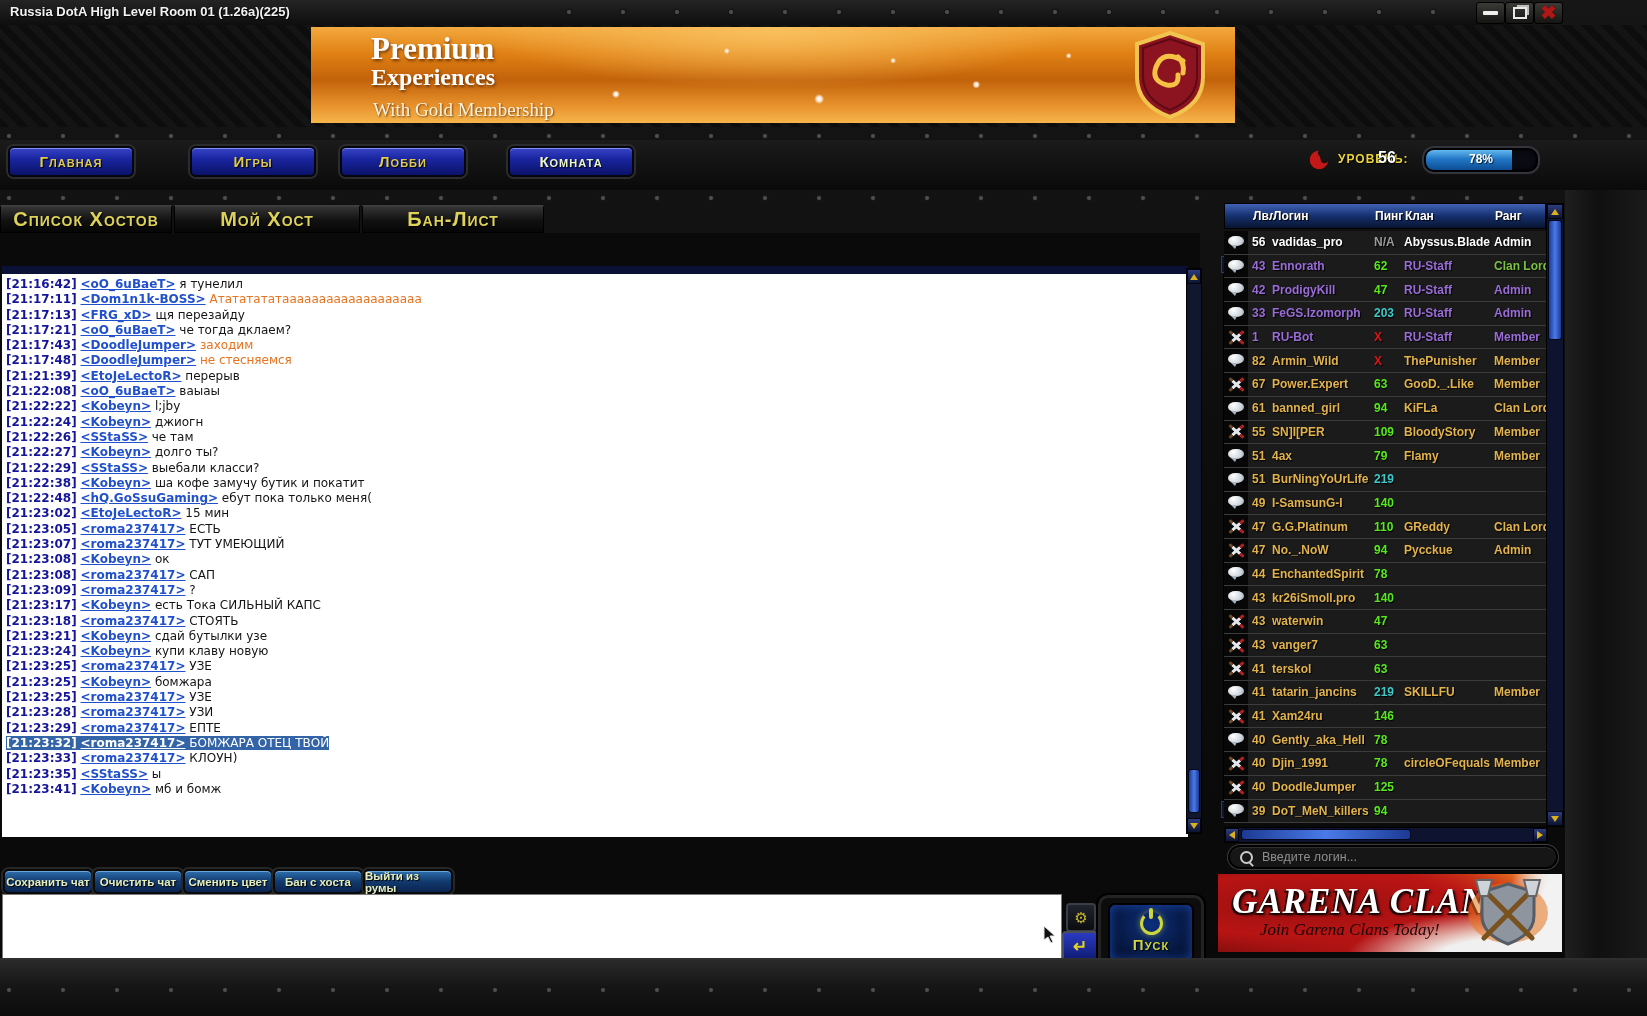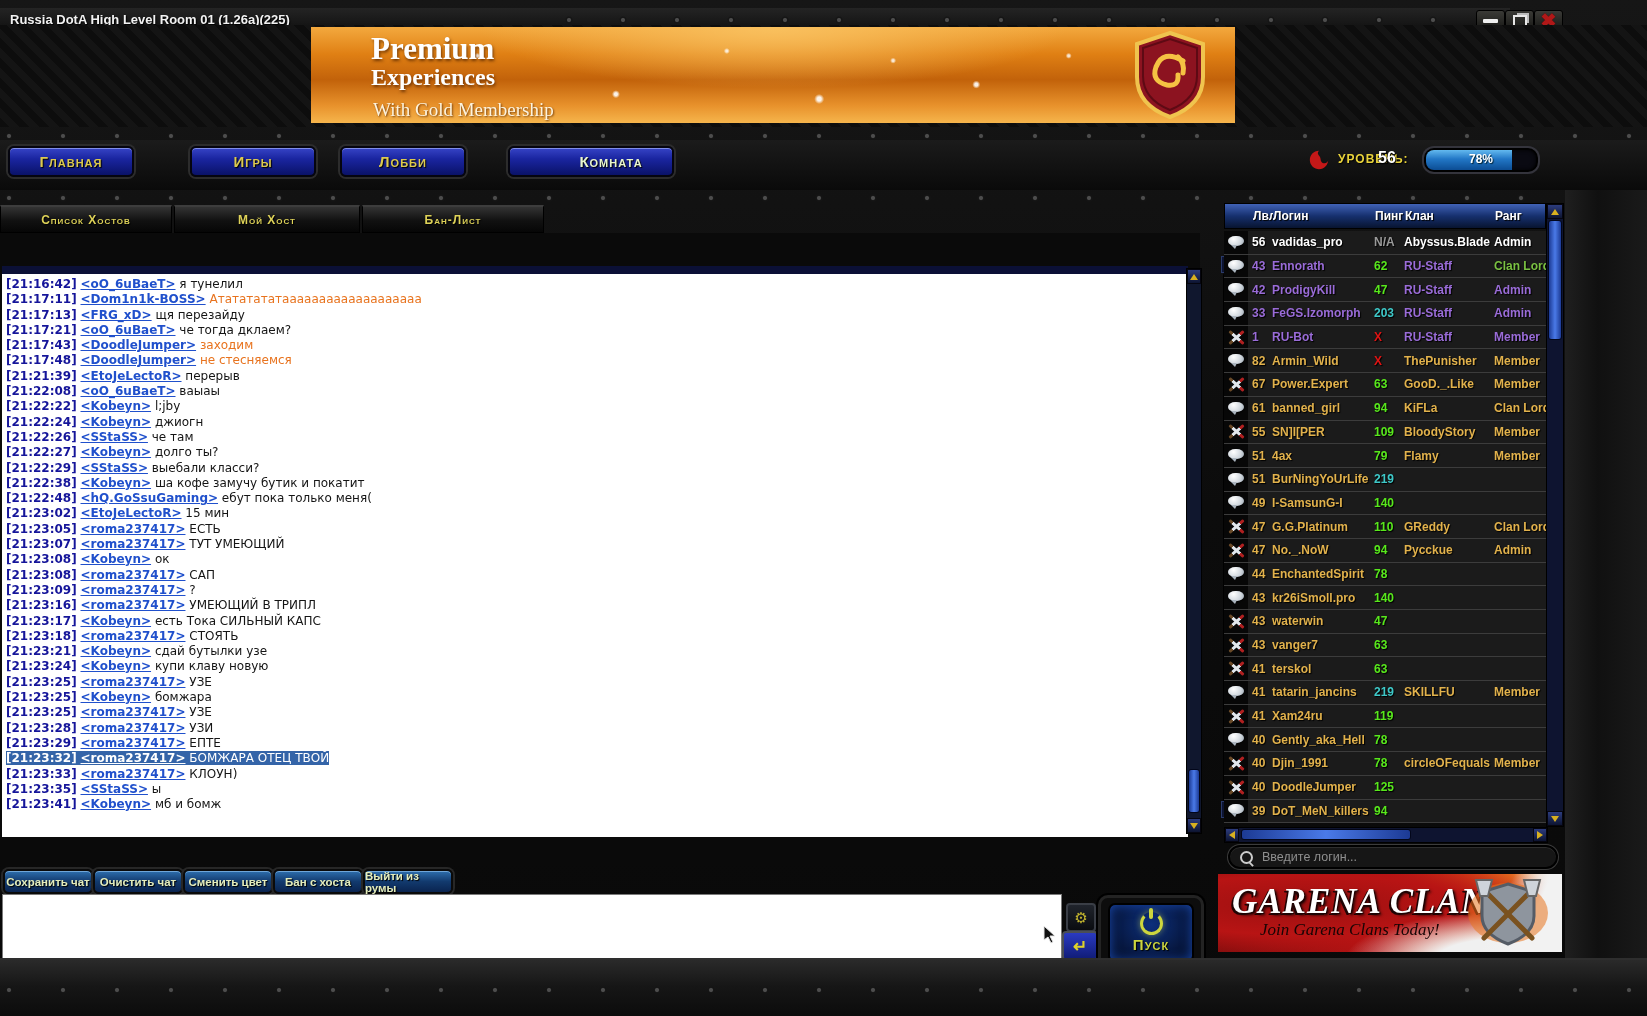--- a/index.html
+++ b/index.html
@@ -5,21 +5,21 @@
   html,body{margin:0;padding:0;background:#000;}
   .screen{position:relative;width:1647px;height:1016px;overflow:hidden;
     background:linear-gradient(180deg,#161616 0%,#0c0c0c 50%,#090909 100%);
     font-family:"Liberation Sans",sans-serif;-webkit-font-smoothing:antialiased;}
   .metal{background:linear-gradient(180deg,#2a2a2a 0%,#161616 45%,#0b0b0b 100%);}
   .rivets{background-image:radial-gradient(circle at 9px 8px,#4d4d4d 1.5px,#141414 2.6px,rgba(0,0,0,0) 4.2px);
     background-size:54px 16px;background-repeat:repeat-x;}
   .abs{position:absolute;}
 
   
-  .titlebar{left:0;top:8px;width:1510px;height:25px;background:linear-gradient(180deg,#242424,#0e0e0e);}
+  .titlebar{left:0;top:0;width:1510px;height:25px;background:linear-gradient(180deg,#242424,#0e0e0e);}
   .titlebar .rv{position:absolute;left:560px;top:4px;width:900px;height:18px;}
   .win-title{position:absolute;left:10px;top:4px;color:#f2f2f2;font-size:13px;font-weight:bold;text-shadow:1px 1px 1px #000;}
   .winbtn{position:absolute;top:2px;width:27px;height:20px;background:linear-gradient(180deg,#3a3a36,#151513);
     border:1px solid #000;border-radius:3px;display:flex;align-items:center;justify-content:center;}
   .wb-min span{display:block;width:15px;height:4px;background:#f0f0f0;border-radius:1px;}
   .wb-max span{display:block;width:10px;height:8px;border:2px solid #e8e8e8;box-shadow:3px -3px 0 -1px #bdbdbd;}
   .wb-close span{color:#b01818;font-size:19px;font-weight:bold;line-height:18px;text-shadow:0 0 1px #500;}
 
   
   .banner-strip{left:0;top:25px;width:1647px;height:102px;background:
@@ -41,36 +41,36 @@
   .ad-shield{position:absolute;right:28px;top:4px;}
 
   
   .navstrip{left:0;top:127px;width:1647px;height:20px;}
   .navbar{left:0;top:140px;width:1647px;height:50px;background:linear-gradient(180deg,#1b1b1b,#0a0a0a);}
   .nav-btn{position:absolute;top:6px;width:122px;height:27px;border-radius:6px;cursor:pointer;
     background:linear-gradient(180deg,#3644c6 0%,#1a25a0 40%,#0a1268 100%);
     border:2px solid #05050f;box-shadow:0 0 0 2px #2c2c2c,inset 0 1px 0 #7f8ce8;
     display:flex;align-items:center;justify-content:center;
     font-variant:small-caps;font-weight:bold;font-size:15px;letter-spacing:1px;color:#ddca4e;text-shadow:1px 1px 1px #000;}
-  .nav-btn.active{color:#e9f6cd;padding-left:40px;}
+  .nav-btn.active{color:#e9f6cd;}
   .lvl-flame{position:absolute;left:1308px;top:149px;}
   .lvl-label{position:absolute;left:1338px;top:152px;color:#e8d23a;font-weight:bold;font-size:12px;letter-spacing:1px;text-shadow:1px 1px 1px #000;}
   .lvl-value{position:absolute;left:1378px;top:149px;color:#fff;font-weight:bold;font-size:16px;text-shadow:1px 1px 1px #000;}
   .pbar{position:absolute;left:1424px;top:148px;width:110px;height:20px;border-radius:10px;background:#0a0a12;
     border:2px solid #000;box-shadow:0 0 0 2px #34343c,inset 0 0 4px #000;overflow:hidden;}
   .pbar-fill{position:absolute;left:0;top:0;height:100%;background:linear-gradient(180deg,#63b9ef 0%,#2277c6 45%,#0c4d94 100%);}
   .pbar-txt{position:absolute;left:0;top:2px;width:100%;text-align:center;color:#fff;font-weight:bold;font-size:12px;text-shadow:1px 1px 1px #023;}
 
   
   .tabstrip{left:0;top:190px;width:1647px;height:16px;}
   .tab{position:absolute;top:205px;height:28px;cursor:pointer;
     background:linear-gradient(180deg,#333333 0%,#111 55%,#060606 100%);
     border:1px solid #000;border-top:2px solid #3d3d3d;box-sizing:border-box;
     display:flex;align-items:center;justify-content:center;
-    font-variant:small-caps;font-weight:bold;font-size:12px;letter-spacing:1px;color:#ded258;text-shadow:1px 1px 1px #000;}
+    font-variant:small-caps;font-weight:bold;font-size:20px;letter-spacing:1px;color:#ded258;text-shadow:1px 1px 1px #000;}
 
   
   .chat-frame{left:0;top:233px;width:1200px;height:632px;background:#0a0a0a;}
   .chat-box{position:absolute;left:2px;top:33px;width:1182px;height:560px;background:#fff;
     border-top:8px solid #0b1036;padding:3px 0 0 4px;box-sizing:content-box;overflow:hidden;
     font-family:"DejaVu Sans",sans-serif;font-size:12px;}
   .chat-line{line-height:15.3px;white-space:nowrap;}
   .chat-line .t{color:#15159a;font-weight:bold;}
   .chat-line .u{color:#2050cc;font-weight:bold;text-decoration:underline;cursor:pointer;}
   .chat-line .m{color:#141414;}
@@ -240,21 +240,20 @@
         <div class="chat-line"><span class="linewrap"><span class="t">[21:22:27]</span> <span class="u">&lt;Kobeyn&gt;</span> <span class="m">долго ты?</span></span></div>
         <div class="chat-line"><span class="linewrap"><span class="t">[21:22:29]</span> <span class="u">&lt;SStaSS&gt;</span> <span class="m">выебали класси?</span></span></div>
         <div class="chat-line"><span class="linewrap"><span class="t">[21:22:38]</span> <span class="u">&lt;Kobeyn&gt;</span> <span class="m">ша кофе замучу бутик и покатит</span></span></div>
         <div class="chat-line"><span class="linewrap"><span class="t">[21:22:48]</span> <span class="u">&lt;hQ.GoSsuGaming&gt;</span> <span class="m">ебут пока только меня(</span></span></div>
         <div class="chat-line"><span class="linewrap"><span class="t">[21:23:02]</span> <span class="u">&lt;EtoJeLectoR&gt;</span> <span class="m">15 мин</span></span></div>
         <div class="chat-line"><span class="linewrap"><span class="t">[21:23:05]</span> <span class="u">&lt;roma237417&gt;</span> <span class="m">ЕСТЬ</span></span></div>
         <div class="chat-line"><span class="linewrap"><span class="t">[21:23:07]</span> <span class="u">&lt;roma237417&gt;</span> <span class="m">ТУТ УМЕЮЩИЙ</span></span></div>
         <div class="chat-line"><span class="linewrap"><span class="t">[21:23:08]</span> <span class="u">&lt;Kobeyn&gt;</span> <span class="m">ок</span></span></div>
         <div class="chat-line"><span class="linewrap"><span class="t">[21:23:08]</span> <span class="u">&lt;roma237417&gt;</span> <span class="m">САП</span></span></div>
         <div class="chat-line"><span class="linewrap"><span class="t">[21:23:09]</span> <span class="u">&lt;roma237417&gt;</span> <span class="m">?</span></span></div>
-        <div class="chat-line"><span class="linewrap"><span class="t">[21:23:16]</span> <span class="u">&lt;roma237417&gt;</span> <span class="m">УМЕЮЩИЙ В ТРИПЛ</span></span></div>
         <div class="chat-line"><span class="linewrap"><span class="t">[21:23:17]</span> <span class="u">&lt;Kobeyn&gt;</span> <span class="m">есть Тока СИЛЬНЫЙ КАПС</span></span></div>
         <div class="chat-line"><span class="linewrap"><span class="t">[21:23:18]</span> <span class="u">&lt;roma237417&gt;</span> <span class="m">СТОЯТЬ</span></span></div>
         <div class="chat-line"><span class="linewrap"><span class="t">[21:23:21]</span> <span class="u">&lt;Kobeyn&gt;</span> <span class="m">сдай бутылки узе</span></span></div>
         <div class="chat-line"><span class="linewrap"><span class="t">[21:23:24]</span> <span class="u">&lt;Kobeyn&gt;</span> <span class="m">купи клаву новую</span></span></div>
         <div class="chat-line"><span class="linewrap"><span class="t">[21:23:25]</span> <span class="u">&lt;roma237417&gt;</span> <span class="m">УЗЕ</span></span></div>
         <div class="chat-line"><span class="linewrap"><span class="t">[21:23:25]</span> <span class="u">&lt;Kobeyn&gt;</span> <span class="m">бомжара</span></span></div>
         <div class="chat-line"><span class="linewrap"><span class="t">[21:23:25]</span> <span class="u">&lt;roma237417&gt;</span> <span class="m">УЗЕ</span></span></div>
         <div class="chat-line"><span class="linewrap"><span class="t">[21:23:28]</span> <span class="u">&lt;roma237417&gt;</span> <span class="m">УЗИ</span></span></div>
         <div class="chat-line"><span class="linewrap"><span class="t">[21:23:29]</span> <span class="u">&lt;roma237417&gt;</span> <span class="m">ЕПТЕ</span></span></div>
         <div class="chat-line"><span class="linewrap hl"><span class="t">[21:23:32]</span> <span class="u">&lt;roma237417&gt;</span> <span class="m">БОМЖАРА ОТЕЦ ТВОЙ</span></span></div>
@@ -513,21 +512,21 @@
         <span class="col-ping p-cyan">219</span>
         <span class="col-clan">SKILLFU</span>
         <span class="col-rank">Member</span>
       </div>
       <div class="urow c-gold">
         <span class="icell">
           <span class="icon swords"></span>
         </span>
         <span class="col-lvl">41</span>
         <span class="col-login">Xam24ru</span>
-        <span class="col-ping p-green">119</span>
+        <span class="col-ping p-green">146</span>
         <span class="col-clan"></span>
         <span class="col-rank"></span>
       </div>
       <div class="urow c-gold">
         <span class="icell">
           <span class="icon chat"></span>
         </span>
         <span class="col-lvl">40</span>
         <span class="col-login">Gently_aka_Hell</span>
         <span class="col-ping p-green">78</span>

